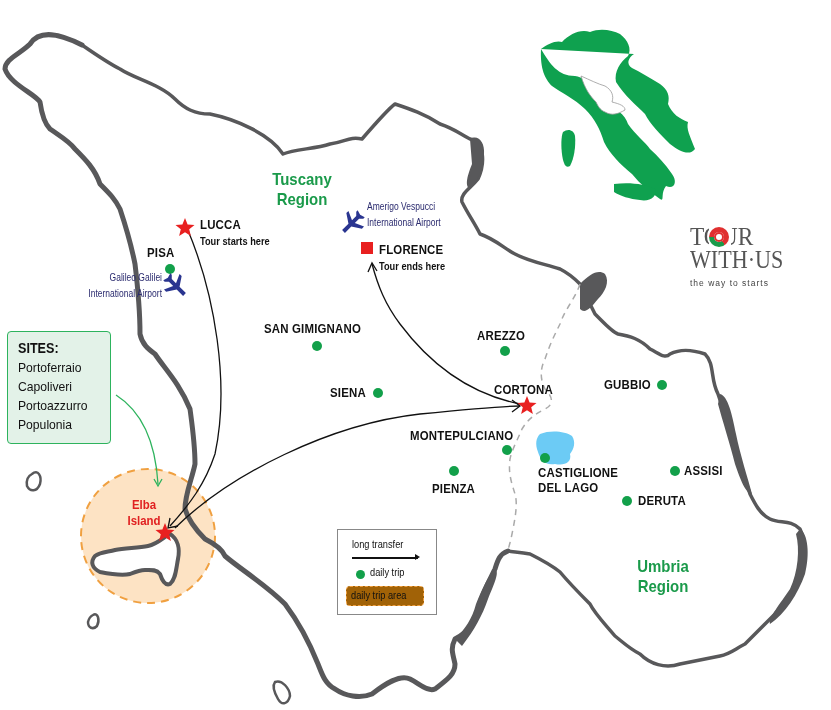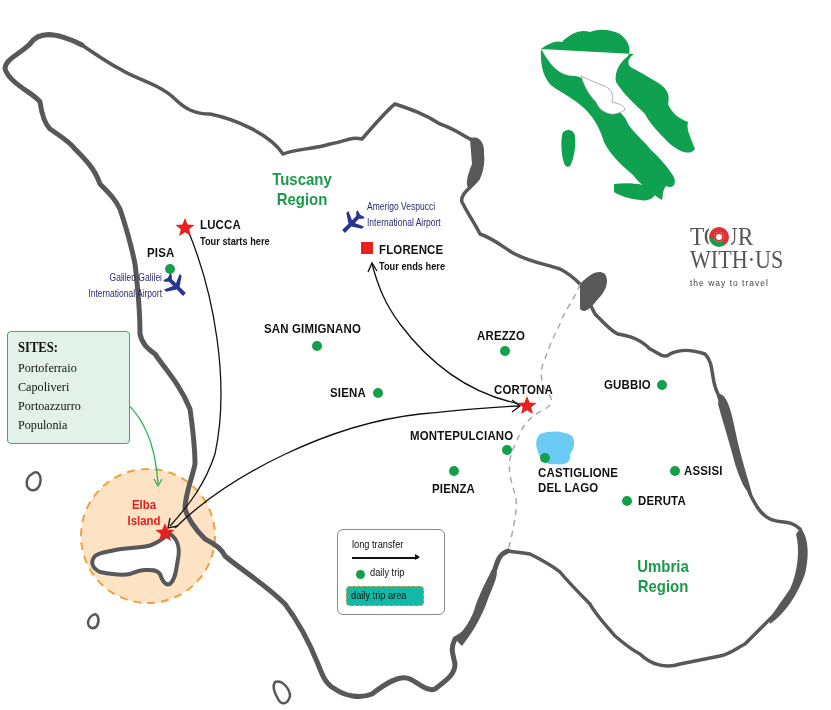--- a/index.html
+++ b/index.html
@@ -5,30 +5,30 @@
   html, body { margin: 0; padding: 0; background: #ffffff; }
   body { width: 831px; height: 710px; position: relative; overflow: hidden; font-family: "Liberation Sans", sans-serif; }
   #map-root { position: absolute; left: 0; top: 0; width: 831px; height: 710px; margin-top: 24px; }
   svg.map-svg { position: absolute; left: 0; top: 0; width: 831px; height: 710px; }
   .lbl { position: absolute; white-space: nowrap; font-family: "Liberation Sans", sans-serif; }
   .city { font-weight: bold; font-size: 13px; color: #111111; letter-spacing: 0.2px; transform: scaleX(0.88); transform-origin: left top; }
   .sub { font-weight: bold; font-size: 10.5px; color: #111111; transform: scaleX(0.88); transform-origin: left top; }
   .airport { font-size: 10px; color: #2a2a6e; line-height: 16px; transform: scaleX(0.85); transform-origin: left top; }
   .region { font-weight: bold; font-size: 17px; color: #1a9a4a; line-height: 20px; text-align: center; transform: scaleX(0.88); }
   .elba { font-weight: bold; font-size: 13px; color: #e02020; line-height: 16px; text-align: center; transform: scaleX(0.88); }
-  .sites-box { position: absolute; left: 7px; top: 307px; width: 123px; height: 113px; background: #e3f2e8; border: 1.5px solid #2db35d; border-radius: 4px; box-sizing: border-box; padding: 6px 0 0 10px; font-family: Liberation Serif, serif; }
+  .sites-box { position: absolute; left: 7px; top: 307px; width: 104px; height: 113px; background: #e3f2e8; border: 1.5px solid #2db35d; border-radius: 4px; box-sizing: border-box; padding: 6px 0 0 10px; }
   .sites-title { font-weight: bold; font-size: 14px; color: #111111; line-height: 20px; transform: scaleX(0.9); transform-origin: left top; }
   .sites-item { font-size: 13.5px; color: #111111; line-height: 19px; transform: scaleX(0.9); transform-origin: left top; }
-  .legend-box { position: absolute; left: 337px; top: 505px; width: 108px; height: 86px; background: #ffffff; border: 1px solid #888888; border-radius: 6px; box-sizing: border-box; }
+  .legend-box { position: absolute; left: 337px; top: 505px; width: 100px; height: 86px; background: #ffffff; border: 1px solid #888888; border-radius: 0; box-sizing: border-box; }
   .legend-transfer { position: absolute; left: 14px; top: 8px; font-size: 10.5px; color: #111; transform: scaleX(0.88); transform-origin: left top; }
   .legend-arrow { position: absolute; left: 14px; top: 27px; width: 66px; height: 1.5px; background: #111; }
   .legend-arrow::after { content: ""; position: absolute; right: -2px; top: -3px; border-left: 5px solid #111; border-top: 3.5px solid transparent; border-bottom: 3.5px solid transparent; }
   .legend-dot { position: absolute; left: 18px; top: 40px; width: 9px; height: 9px; border-radius: 50%; background: #12a04a; }
   .legend-daily { position: absolute; left: 32px; top: 36px; font-size: 10.5px; color: #111; transform: scaleX(0.88); transform-origin: left top; }
-  .legend-area { position: absolute; left: 8px; top: 56px; width: 78px; height: 20px; background: #14b8a6; border: 1.2px dashed #f0a040; border-radius: 4px; box-sizing: border-box; text-align: right; }
+  .legend-area { position: absolute; left: 8px; top: 56px; width: 78px; height: 20px; background: #a16207; border: 1.2px dashed #f0a040; border-radius: 4px; box-sizing: border-box; text-align: right; }
   .legend-area-lbl { position: absolute; left: 4px; top: 2px; font-size: 10.5px; color: #111; transform: scaleX(0.88); transform-origin: left top; }
   .logo { position: absolute; left: 690px; top: 200px; width: 100px; height: 70px; }
   .logo-l1 { position: absolute; left: 0; top: 0; font-family: "Liberation Serif", serif; font-size: 26px; color: #555555; letter-spacing: 0px; line-height: 26px; transform: scaleX(0.9); transform-origin: left top; }
   .logo-l2 { position: absolute; left: 0; top: 23px; font-family: "Liberation Serif", serif; font-size: 26px; color: #555555; line-height: 26px; transform: scaleX(0.85); transform-origin: left top; }
   .logo-tag { position: absolute; left: 0; top: 54px; font-size: 8.5px; color: #444; letter-spacing: 1px; }
   .logo-o { position: absolute; left: 19px; top: 3px; width: 20px; height: 20px; border-radius: 50%; background: conic-gradient(#e03030 0 40%, #1a9a4a 40% 75%, #e03030 75%); }
   .logo-o::after { content:""; position:absolute; left:5px; top:5px; width:10px; height:10px; border-radius:50%; background:#fff; box-shadow: inset 0 0 0 2px #e03030; }
   .logo-o-mask { position:absolute; left:19px; top:0; width:22px; height:26px; background:#fff; }
 </style>
 </head>
@@ -172,16 +172,16 @@
   <div class="legend-area">
     <div class="legend-area-lbl">daily trip area</div>
   </div>
 </div>
 
 <div class="logo">
   <div class="logo-l1">TOUR</div>
   <div class="logo-o-mask"></div>
   <div class="logo-o"></div>
   <div class="logo-l2">WITH·US</div>
-  <div class="logo-tag">the way to travel</div>
+  <div class="logo-tag">the way to starts</div>
 </div>
 
 </div>
 
 </body></html>

